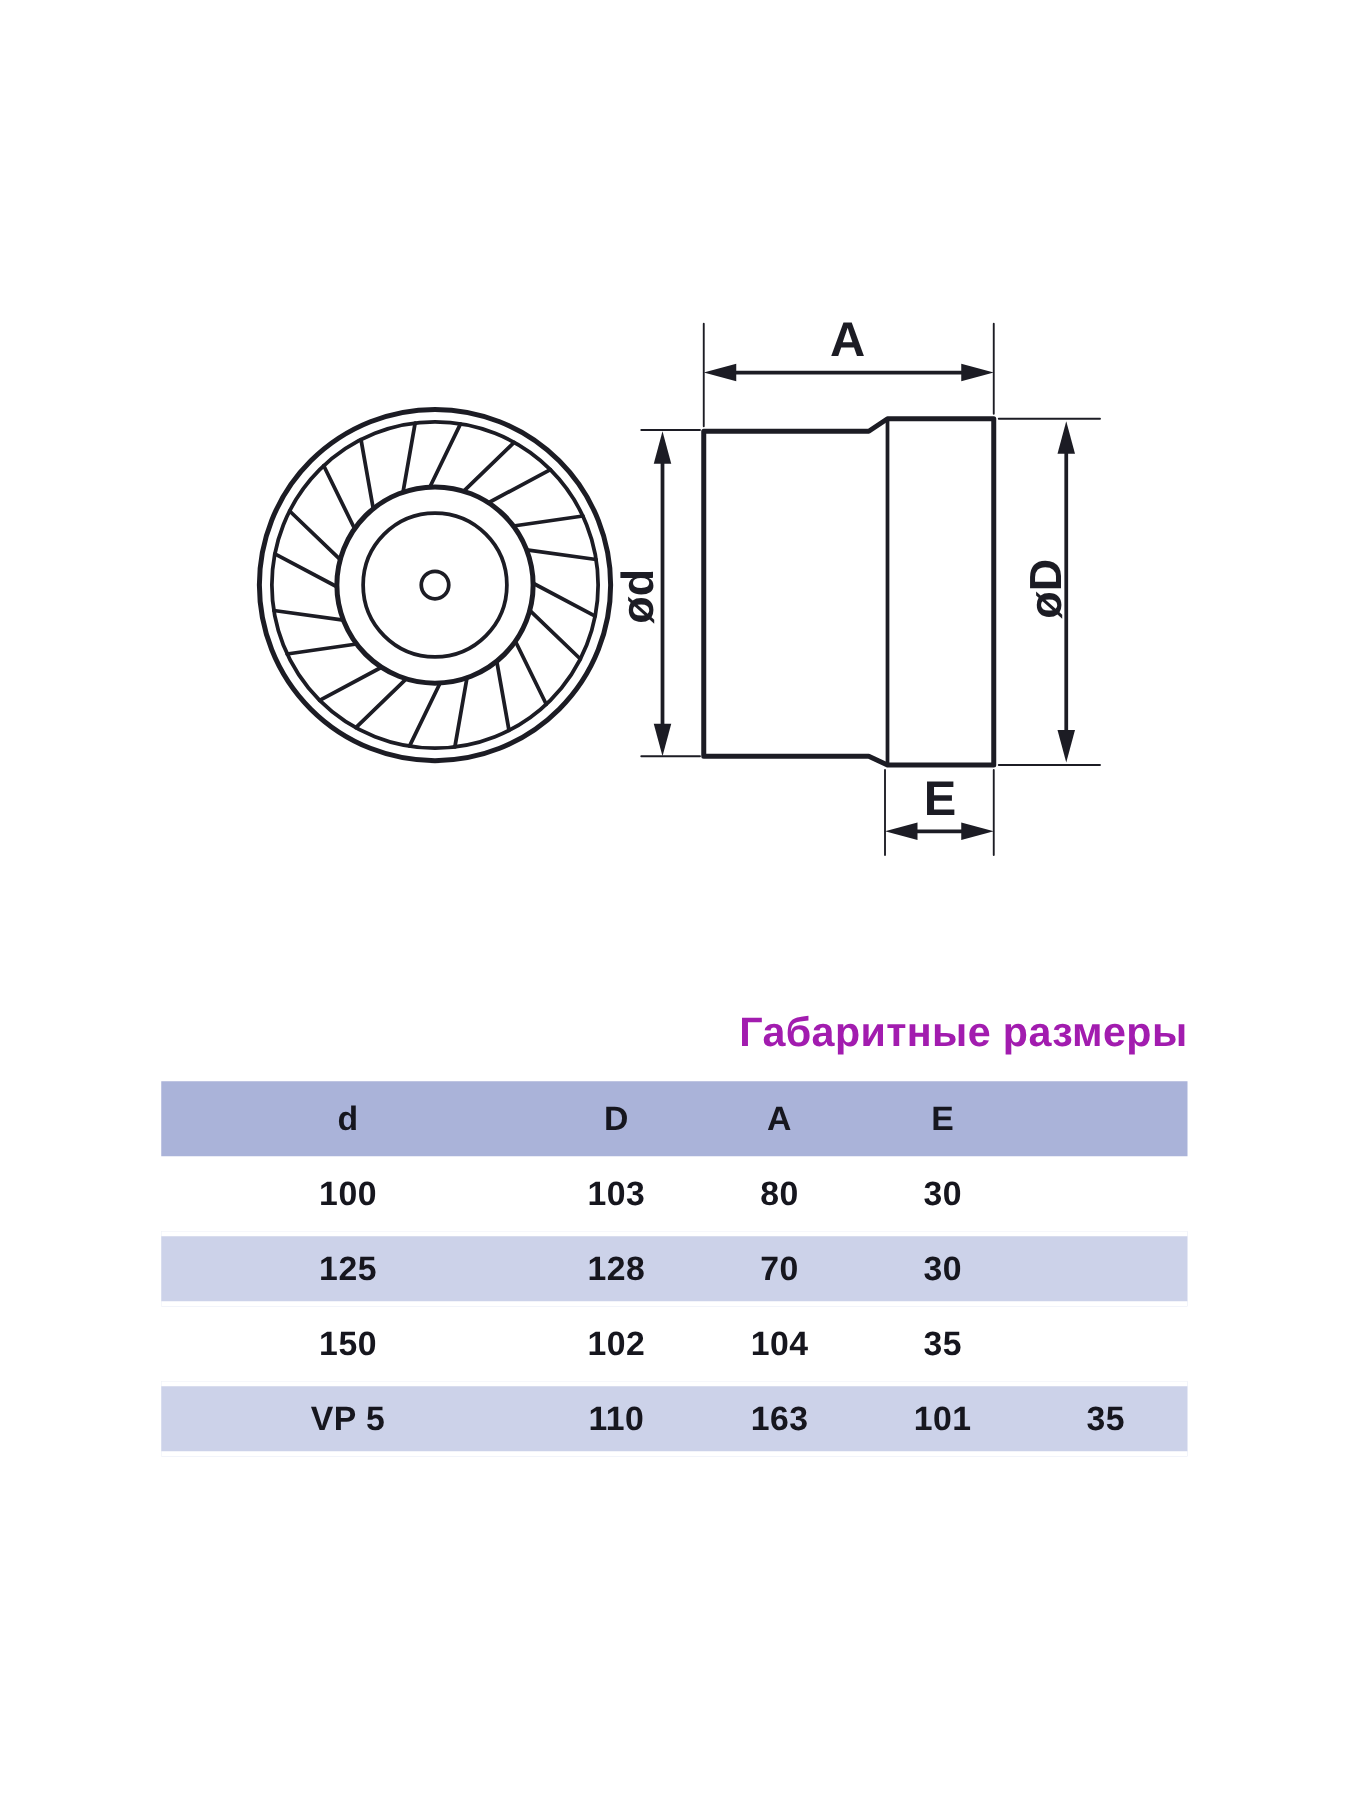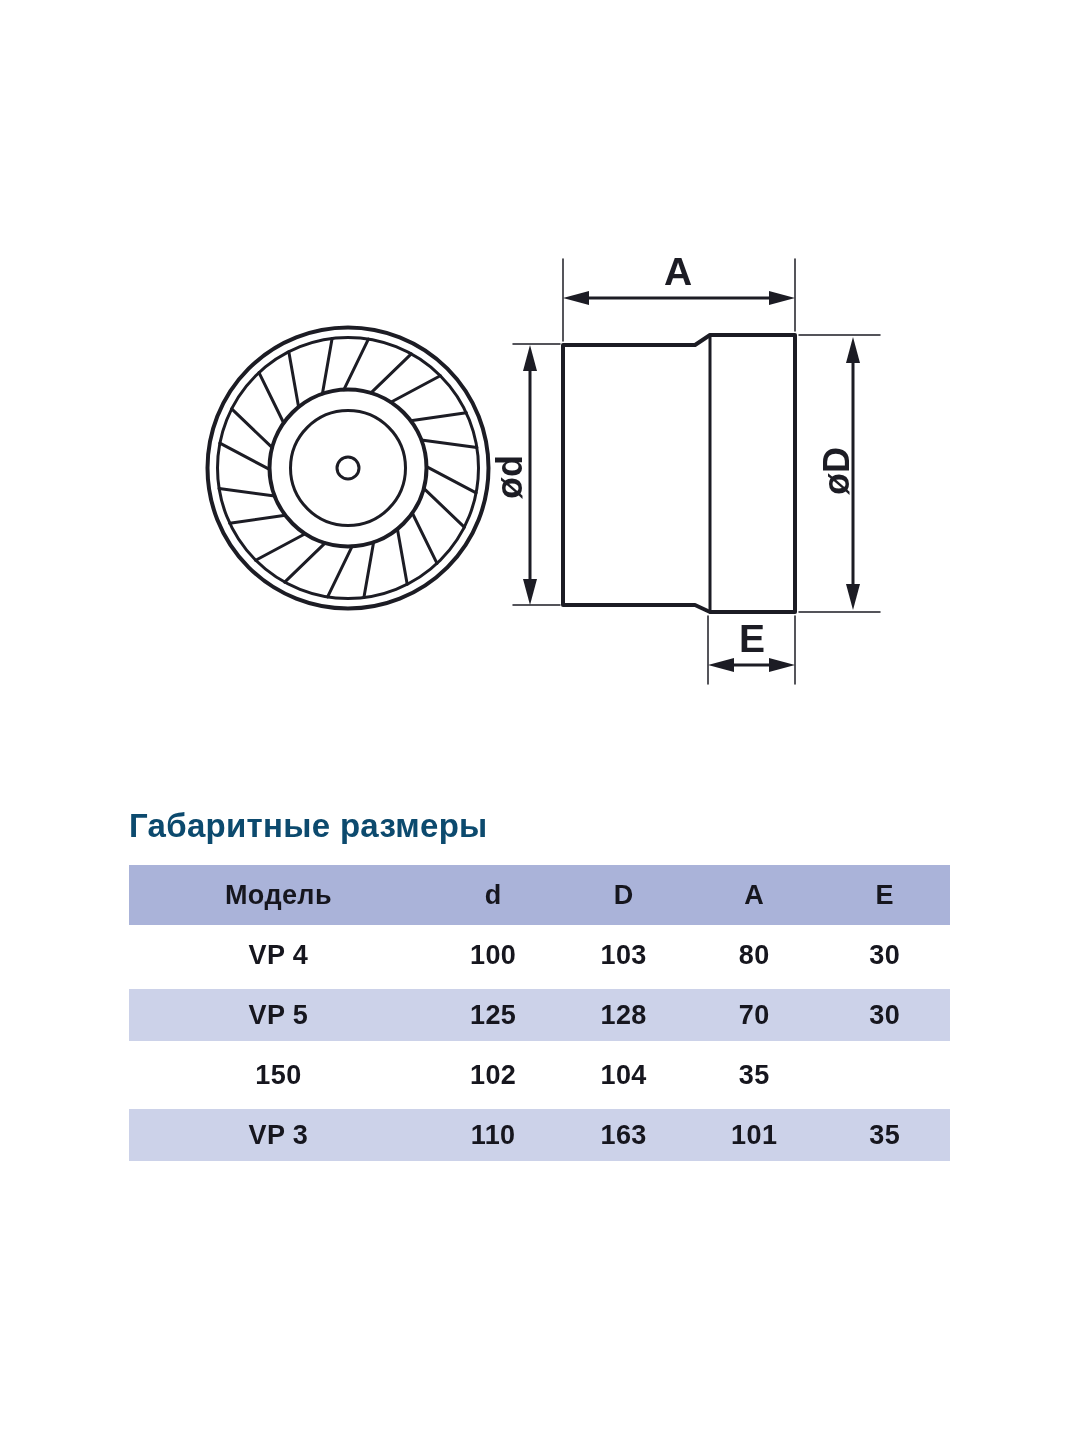--- a/index.html
+++ b/index.html
@@ -1,20 +1,20 @@
 <!DOCTYPE html>
 <html><head>
 <meta charset="utf-8">
 <style>
   html,body{margin:0;padding:0;background:#fff;}
   #page{position:relative;width:1080px;height:1440px;background:#ffffff;overflow:hidden;
         font-family:"Liberation Sans",sans-serif;color:#1c1c24;}
   #drawing{position:absolute;left:0;top:0;}
-  .page-title{position:absolute;left:129px;top:806px;width:821px;text-align:left;
-        font-size:33px;font-weight:700;letter-spacing:.3px;color:#0c4a6e;line-height:40px;}
+  .page-title{position:absolute;left:129px;top:806px;width:821px;text-align:right;
+        font-size:33px;font-weight:700;letter-spacing:.3px;color:#a21caf;line-height:40px;}
   .dim-table{position:absolute;left:129px;top:865px;width:821px;}
   .trow{display:grid;grid-template-columns:36.4% 15.9% 15.9% 15.9% 15.9%;height:60px;align-items:center;}
   .trow .tcell{text-align:center;font-size:27px;font-weight:600;color:#16161e;letter-spacing:.4px;}
   .trow.thead{background:#aab3d9;}
   .trow.thead .tcell{font-weight:700;}
   .trow.alt{background:#ccd2e9;box-shadow:inset 0 4px 0 0 #ffffff, inset 0 -4px 0 0 #ffffff;}
   svg text{font-family:"Liberation Sans",sans-serif;font-weight:700;fill:#1c1c24;}
 </style>
 </head>
 <body>
@@ -94,52 +94,49 @@
         <polygon points="795,665 769,658 769,672" fill="#1c1c24" stroke="none"></polygon>
         <text x="752" y="652" text-anchor="middle" font-size="39" stroke="none">E</text>
       </g>
     </g>
   </svg>
 
   <div class="page-title">Габаритные размеры</div>
 
   <div class="dim-table">
     <div class="trow thead">
-      <div class="tcell">Модель</div>
       <div class="tcell">d</div>
       <div class="tcell">D</div>
       <div class="tcell">A</div>
       <div class="tcell">E</div>
     </div>
 
     <div class="trow">
-      <div class="tcell">VP 4</div>
       <div class="tcell">100</div>
       <div class="tcell">103</div>
       <div class="tcell">80</div>
       <div class="tcell">30</div>
     </div>
 
     <div class="trow alt">
-      <div class="tcell">VP 5</div>
       <div class="tcell">125</div>
       <div class="tcell">128</div>
       <div class="tcell">70</div>
       <div class="tcell">30</div>
     </div>
 
     <div class="trow">
       <div class="tcell">150</div>
       <div class="tcell">102</div>
       <div class="tcell">104</div>
       <div class="tcell">35</div>
     </div>
 
     <div class="trow alt">
-      <div class="tcell">VP 3</div>
+      <div class="tcell">VP 5</div>
       <div class="tcell">110</div>
       <div class="tcell">163</div>
       <div class="tcell">101</div>
       <div class="tcell">35</div>
     </div>
   </div>
 
 </div>
 
 </body></html>

